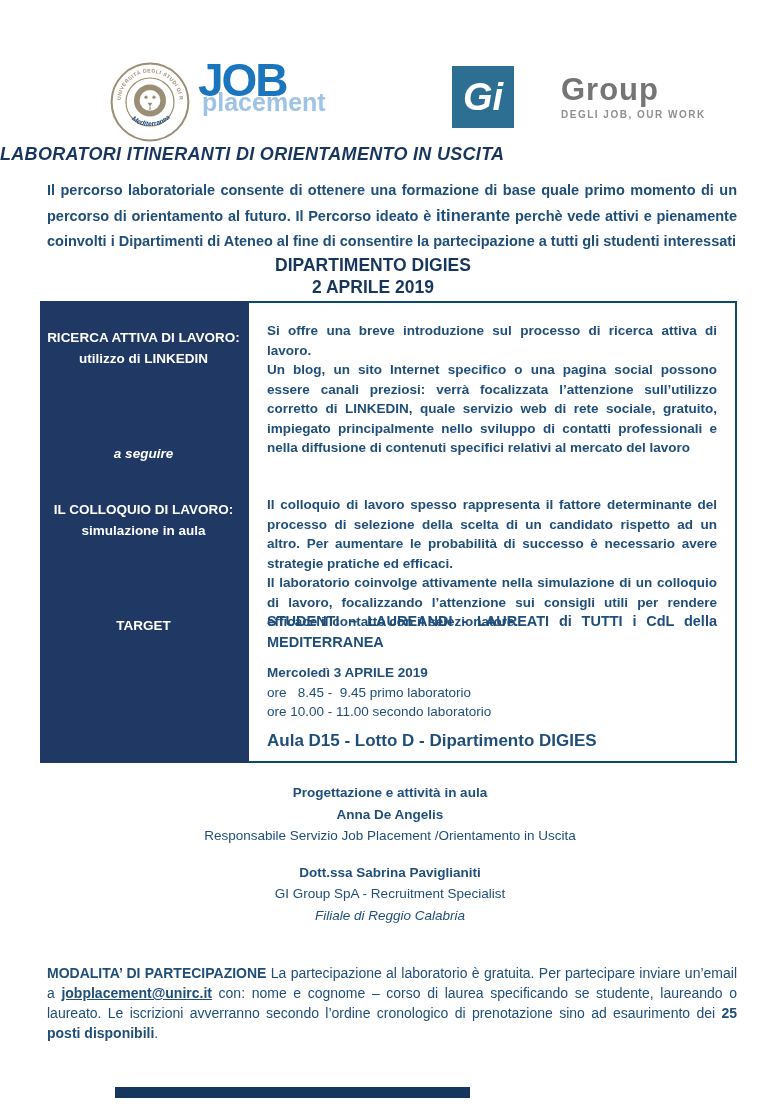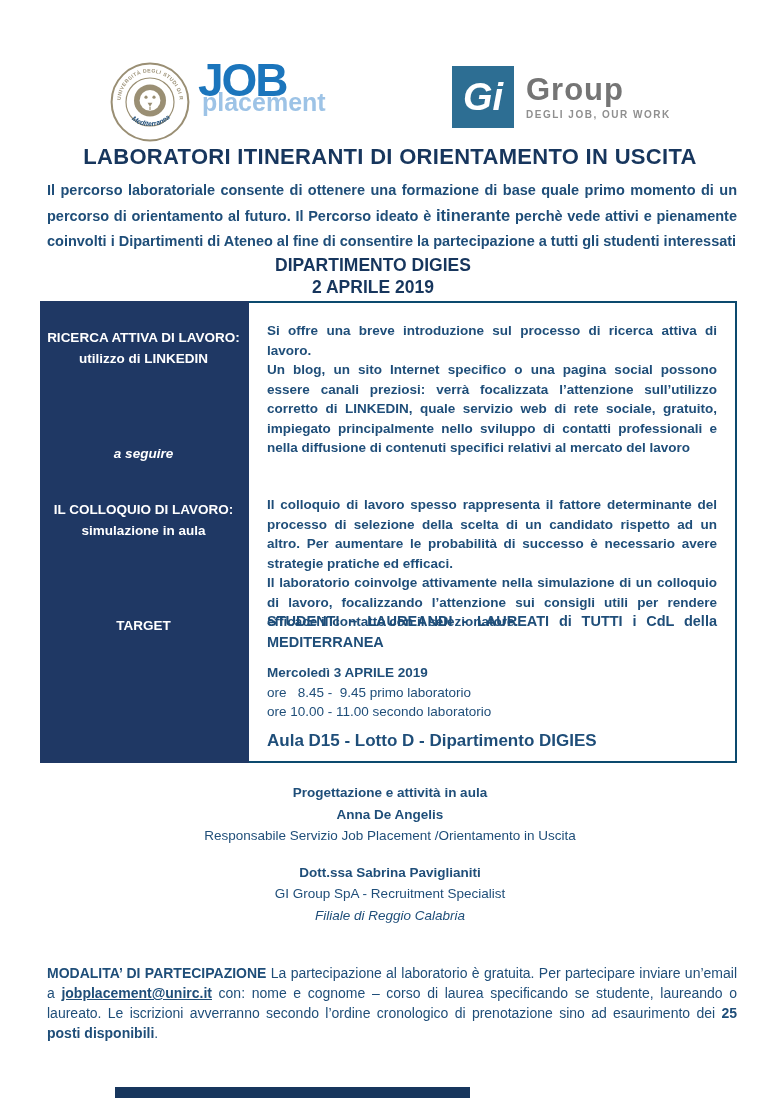--- a/index.html
+++ b/index.html
@@ -14,34 +14,34 @@
   .seal{left:110px;top:62px;width:80px;height:80px;}
   .job-logo{left:198px;top:60px;width:140px;height:80px;}
   .job-word{
     font-size:46px;font-weight:bold;color:#1b75bc;letter-spacing:-2px;
     line-height:40px;font-family:"Liberation Sans",sans-serif;
   }
   .job-sub{
     font-size:25px;font-weight:bold;color:#9dc3e6;letter-spacing:0px;
     margin-top:-10px;margin-left:4px;line-height:24px;
   }
-  .gi-logo{left:452px;top:66px;display:flex;align-items:flex-start;}
+  .gi-logo{left:452px;top:66px;display:flex;align-items:flex-start;gap:35px;}
   .gi-square{
     width:62px;height:62px;background:#2d6e93;color:#ffffff;
     font-size:38px;font-weight:bold;display:flex;align-items:center;justify-content:center;
     font-style:italic;
   }
   .gi-text{margin-left:12px;padding-top:8px;}
   .gi-name{font-size:31px;font-weight:bold;color:#757575;line-height:32px;letter-spacing:1px;}
   .gi-tagline{font-size:10px;font-weight:bold;color:#8f8f8f;letter-spacing:1.5px;margin-top:3px;}
 
   
   .doc-title{
-    left:0;top:144px;width:780px;text-align:center;
-    font-size:22px;font-weight:bold;color:#17365d;letter-spacing:0.3px;
+    left:0;top:144px;width:780px;
+    font-size:18px;font-weight:bold;color:#17365d;letter-spacing:0.3px;font-style:italic;
   }
   .intro{
     left:47px;top:178px;width:690px;text-align:justify;
     font-size:14.5px;font-weight:bold;color:#1f4e79;line-height:25px;
   }
   .intro .emph{font-size:16.5px;}
   .subtitle{
     left:0;top:254px;width:746px;text-align:center;
     font-size:17.5px;font-weight:bold;color:#17365d;line-height:22px;
   }

